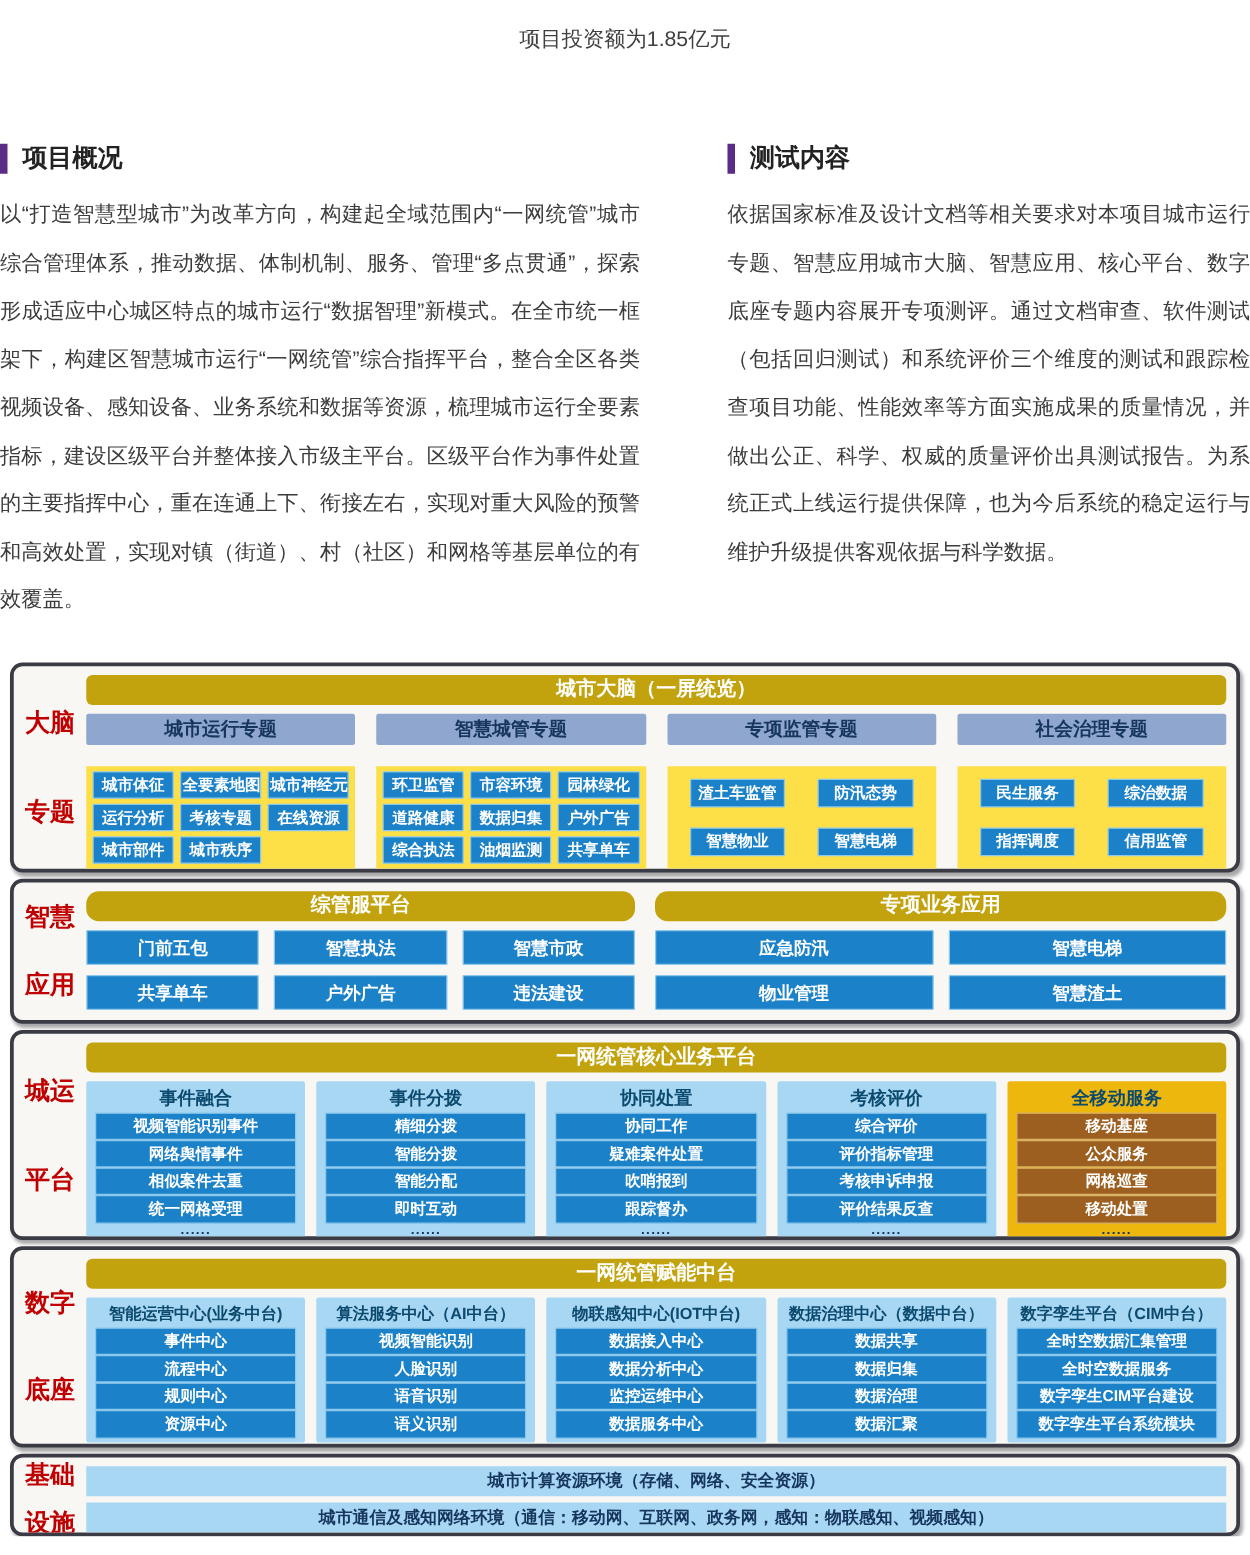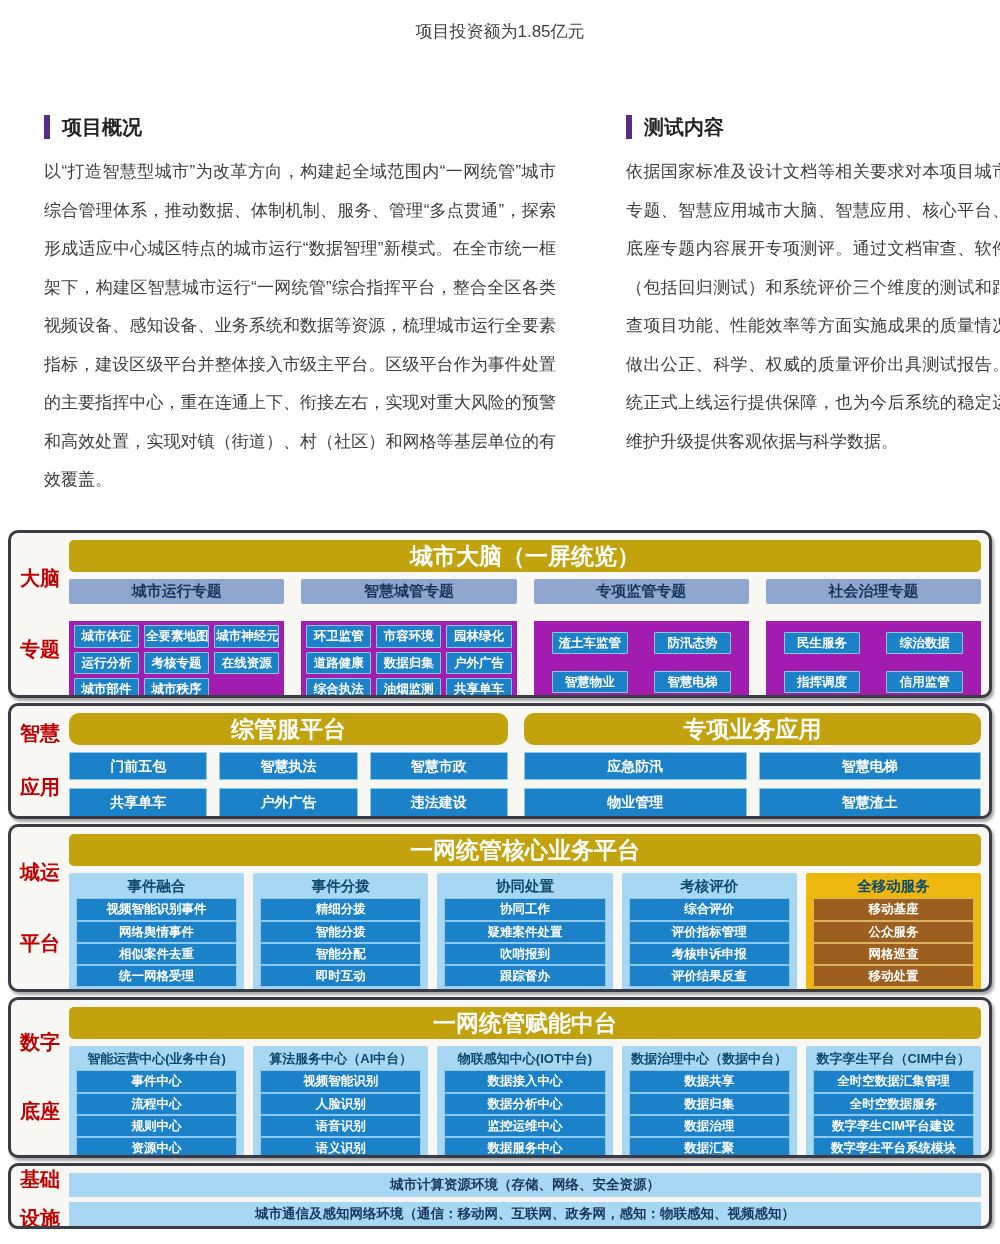--- a/index.html
+++ b/index.html
@@ -1,36 +1,36 @@
 <!DOCTYPE html>
 <html><head>
 <meta charset="utf-8">
 <style>
   html,body{margin:0;padding:0;background:#ffffff;}
   body{width:1000px;font-family:"Liberation Sans","DejaVu Sans",sans-serif;color:#3a3a3a;}
   .invest{margin:20px 0 0;text-align:center;font-size:17px;color:#404040;}
-  .text-cols{display:grid;grid-template-columns:512px 418px;column-gap:70px;margin-top:72px;padding-left:44px;}
+  .text-cols{display:grid;grid-template-columns:512px 418px;column-gap:70px;margin-top:72px;}
   .sec-title{border-left:6px solid #5B2C86;padding-left:12px;font-size:20px;font-weight:bold;color:#222;line-height:1.2;margin:0;}
   .para{margin:14px 0 0;font-size:17px;line-height:38.5px;text-align:justify;color:#3c3c3c;}
   
   .diagram{margin:30px 8px 0;display:flex;flex-direction:column;gap:5px;}
   .sec{box-sizing:border-box;border:3px solid #3A3B45;border-radius:10px;background:#F8F7F4;
        box-shadow:2px 3px 3px rgba(0,0,0,.35);display:flex;overflow:hidden;}
   .side{width:58px;flex:0 0 58px;display:flex;flex-direction:column;align-items:center;
         justify-content:space-evenly;color:#C00000;font-weight:bold;font-size:20px;gap:12px;}
   .sec-body{flex:1;padding:7px 8px 7px 0;display:flex;flex-direction:column;min-width:0;}
-  .gold{background:#C2A30D;color:#fff;font-weight:bold;font-size:23px;text-align:center;
+  .gold{background:#C2A30D;color:#fff;font-weight:bold;font-size:16px;text-align:center;
         border-radius:5px;padding:2px 0;margin-bottom:7px;line-height:1.25;}
   .gold.grp{border-radius:10px;}
   
   .cols4{display:grid;grid-template-columns:repeat(4,1fr);gap:17px;flex:1;min-height:0;}
   .bcol{display:flex;flex-direction:column;min-width:0;}
   .subhdr{background:#8FA6CE;color:#17365D;font-weight:bold;font-size:15px;text-align:center;
           padding:3px 0;margin-bottom:17px;border-radius:2px;}
-  .panel{background:#a21caf;flex:1;min-height:0;}
+  .panel{background:#fde047;flex:1;min-height:0;}
   .g3{display:grid;grid-template-columns:repeat(3,1fr);gap:4px 5px;align-content:space-evenly;padding:4px 5px;}
   .g2{display:grid;grid-template-columns:repeat(2,1fr);gap:12px 26px;align-content:space-evenly;padding:6px 18px;}
   .btn{background:#1B81C8;border:1px solid #8CC7EC;color:#fff;font-weight:bold;font-size:12.5px;
        line-height:1.3;text-align:center;padding:2px 1px;white-space:nowrap;overflow:hidden;border-radius:1px;}
   
   .apps{display:grid;grid-template-columns:442fr 460fr;gap:16px;flex:1;min-height:0;}
   .grp{display:flex;flex-direction:column;min-width:0;}
   .grp-items{flex:1;display:grid;gap:8px 12px;align-content:space-evenly;}
   .i3{grid-template-columns:repeat(3,1fr);}
   .i2{grid-template-columns:repeat(2,1fr);}

